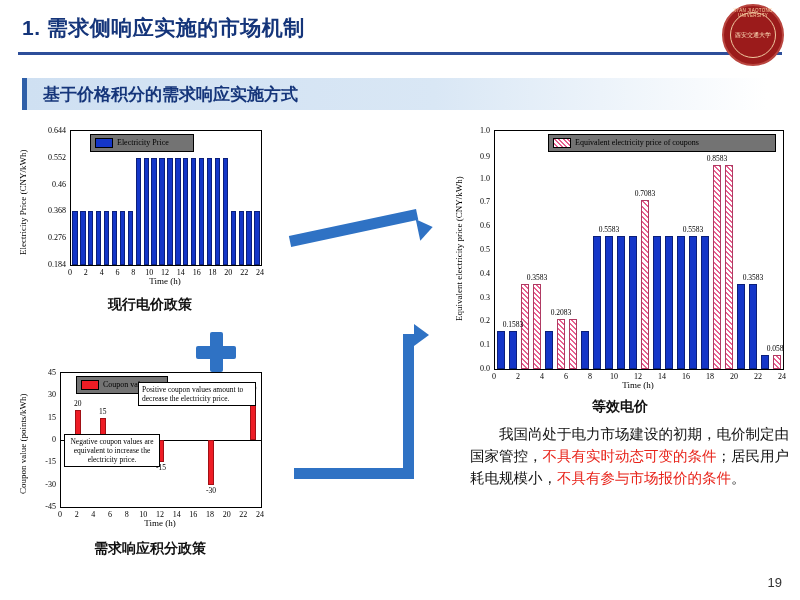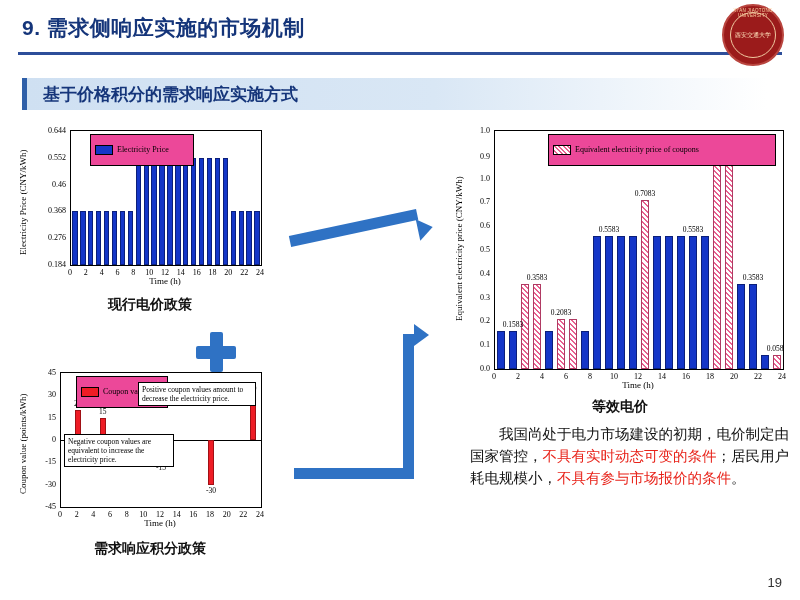--- a/index.html
+++ b/index.html
@@ -72,23 +72,23 @@
   }
   .tick-x{
     position:absolute;top:2px;transform:translateX(-50%);
     font-family:"Liberation Serif", serif;font-size:8px;color:#000;
   }
   .plot{
     position:absolute;border:1px solid #000;background:#fff;overflow:hidden;
   }
   .bar{position:absolute;bottom:0;background:#1436c8;border:1px solid #0b1f7a;box-sizing:border-box;}
   .legend-box{
-    position:absolute;background:#ec4899;border:1px solid #000;
+    position:absolute;background:#737373;border:1px solid #000;
     font-family:"Liberation Serif", serif;font-size:8px;
-    padding:9px 4px;box-sizing:border-box;
+    padding:2px 4px;box-sizing:border-box;
   }
   .legend-row{display:flex;align-items:center;gap:4px;margin:1px 0;line-height:1.15;}
   .sw{width:16px;height:8px;border:1px solid #000;display:inline-block;flex:none;}
   .sw-blue{background:#1436c8;}
   .sw-red{background:#ee1c25;}
   .sw-hatch{
     background:
       repeating-linear-gradient(45deg,#ffffff 0 2px,#e8608f 2px 3.2px);
   }
   .dlabel{
@@ -137,21 +137,21 @@
     background:repeating-linear-gradient(45deg,#ffffff 0 2.2px,#e8608f 2.2px 3.6px);
     border:1px solid #b03a63;
   }
   .zeroline{position:absolute;left:0;right:0;height:1px;background:#000;}
 </style>
 </head>
 <body>
 
 <div class="slide">
 
-  <div class="title">9. 需求侧响应实施的市场机制</div>
+  <div class="title">1. 需求侧响应实施的市场机制</div>
   <div class="title-rule"></div>
   <div class="logo">
     <div class="logo-ring-text">XI'AN JIAOTONG UNIVERSITY</div>
     <div class="inner">西安交通大学</div>
   </div>
 
   <div class="section-bar">
     <div class="txt">基于价格积分的需求响应实施方式</div>
   </div>
 
@@ -267,21 +267,21 @@
         <div class="tick-x" style="left: 116.667px;">14</div>
         <div class="tick-x" style="left: 133.333px;">16</div>
         <div class="tick-x" style="left: 150px;">18</div>
         <div class="tick-x" style="left: 166.667px;">20</div>
         <div class="tick-x" style="left: 183.333px;">22</div>
         <div class="tick-x" style="left: 200px;">24</div>
       </div>
     <div class="axis-label-x" style="left:42px;top:152px;width:200px;">Time (h)</div>
 
     <div class="anno" style="left:120px;top:16px;width:118px;">Positive coupon values amount to decrease the electricity price.</div>
-    <div class="anno" style="left:46px;top:68px;width:110px;">Negative coupon values are equivalent to increase the electricity price.</div>
+    <div class="anno" style="left:46px;top:68px;width:96px;text-align:center;">Negative coupon values are equivalent to increase the electricity price.</div>
   </div>
   <div class="cap" style="position:absolute;left:150px;top:540px;width:220px;transform:translateX(-50%);">需求响应积分政策</div>
 
   <div class="arrow" style="left:290px;top:222px;width:160px;height:24px;">
     <div class="shaft" style="left:0;top:14px;width:130px;height:11px;transform:rotate(-12deg);transform-origin:left center;"></div>
     <div class="head" style="left:128px;top:-3px;transform:rotate(-12deg);transform-origin:left center;"></div>
   </div>
   <div class="arrow" style="left:290px;top:320px;width:170px;height:170px;">
     <div class="shaft" style="left:4px;top:148px;width:120px;height:11px;"></div>
     <div class="shaft" style="left:113px;top:14px;width:11px;height:140px;"></div>

